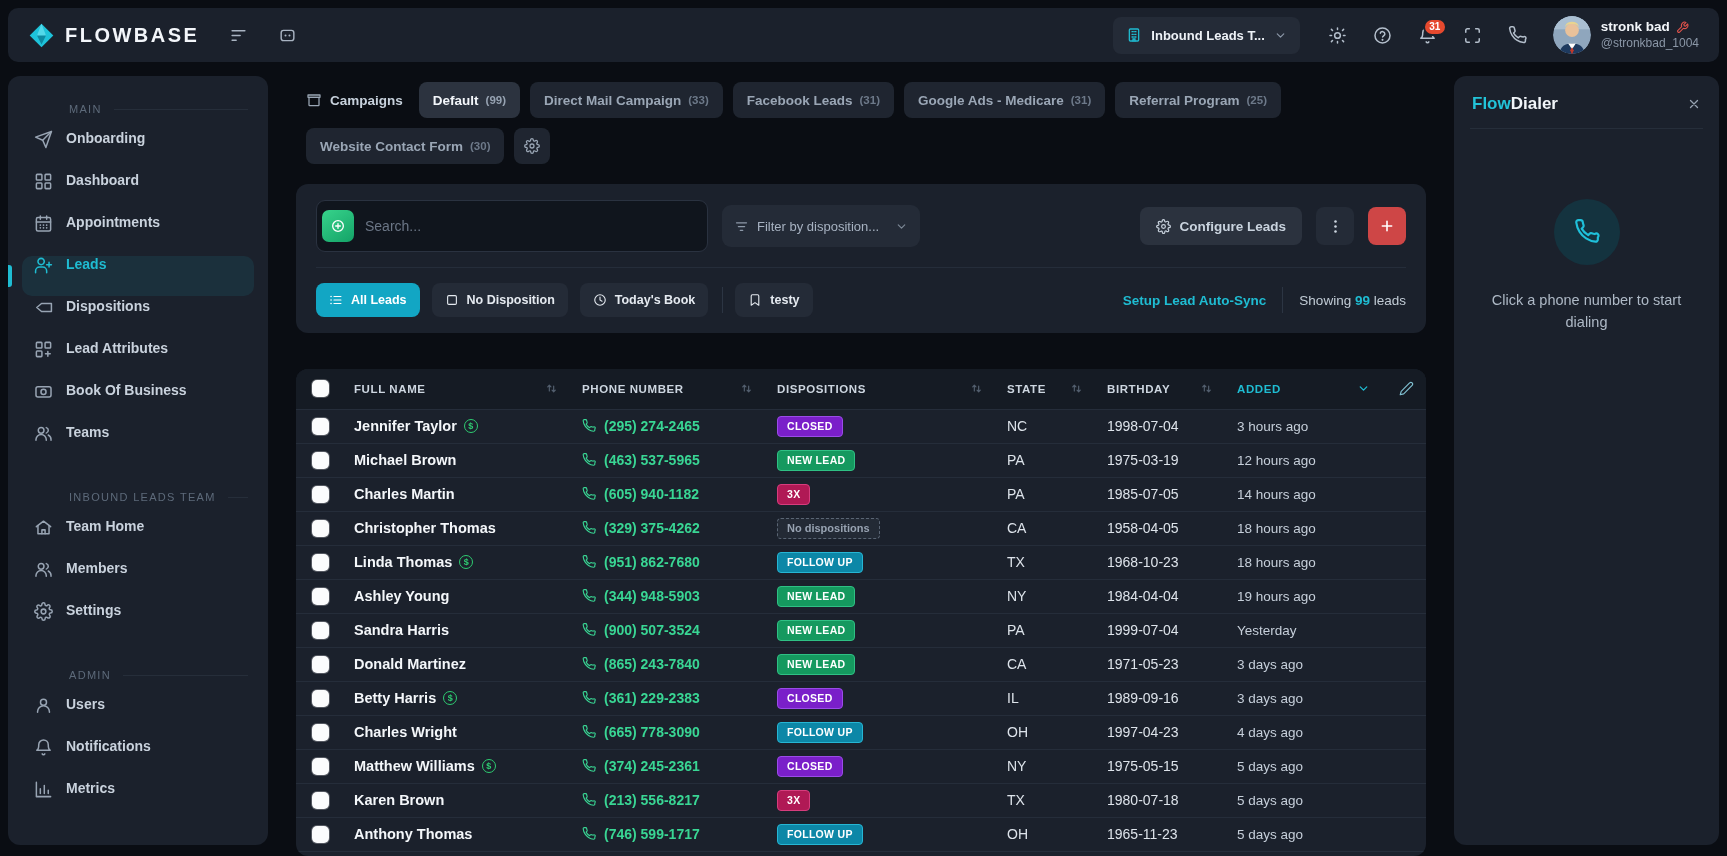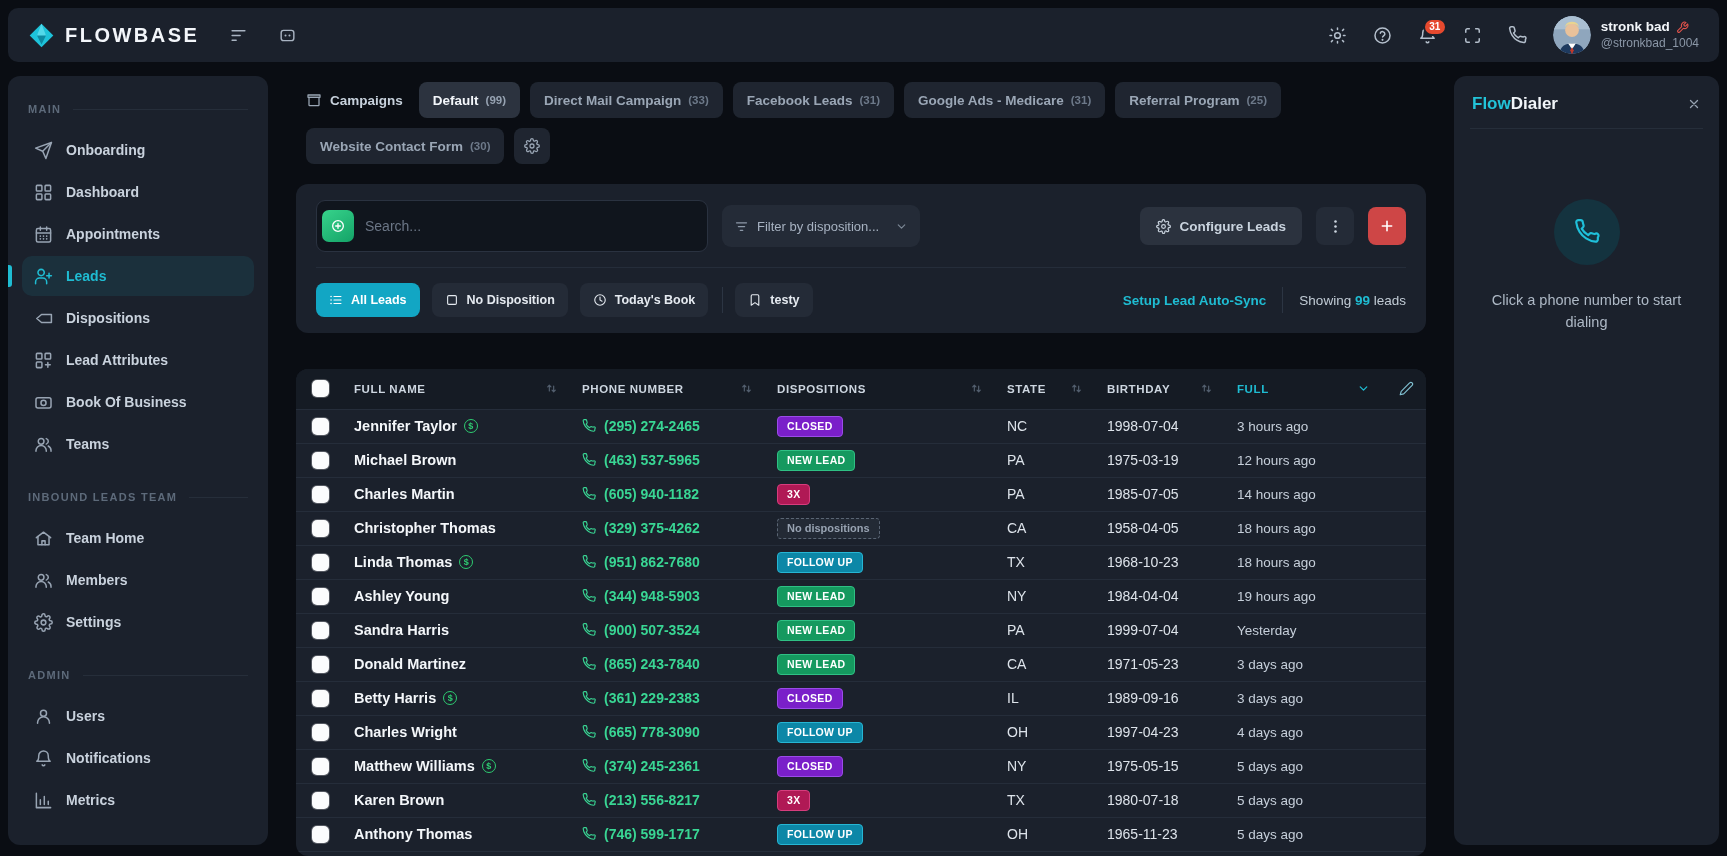--- a/index.html
+++ b/index.html
@@ -51,24 +51,24 @@
 
   
   .layout{display:flex;margin:14px 8px 0 8px;gap:28px;height:780px;}
 
   
   .sidebar{
     width:260px;flex:none;background:var(--panel);border-radius:12px;
     padding:24px 14px;height:769px;overflow:hidden;
   }
   .sec-head{display:flex;align-items:center;gap:12px;margin:0 6px 12px 6px;height:18px;}
-  .sec-title{font-size:11px;font-weight:700;letter-spacing:1.3px;color:var(--faint);white-space:nowrap;}
+  .sec-title{font-size:11px;font-weight:400;letter-spacing:1.3px;color:var(--faint);white-space:nowrap;margin-left:41px;}
   .sec-line{flex:1;height:1px;background:#262e3a;}
   .side-item{
-    position:relative;display:flex;align-items:center;gap:13px;height:40px;
+    position:relative;display:flex;align-items:flex-start;gap:13px;height:40px;
     margin-bottom:2px;padding:0 12px;border-radius:10px;cursor:pointer;color:#c9d2dd;
   }
   .side-item .s-ic{color:#98a4b3;}
   .side-item .s-ic svg{width:19px;height:19px;}
   .side-item .s-label{font-size:14px;font-weight:600;}
   .side-item.active{background:rgba(31,188,210,.10);color:var(--accent);}
   .side-item.active .s-ic{color:var(--accent);}
   .side-item.active .s-label{font-weight:700;}
   .active-bar{
     position:absolute;left:-14px;top:9px;width:3.5px;height:22px;
@@ -236,20 +236,35 @@
       </svg>
     </span>
   <span class="tb-icon">
       <svg viewBox="0 0 24 24" fill="none" stroke="currentColor" stroke-width="1.8" stroke-linecap="round">
         <rect x="4" y="5.5" width="16" height="13" rx="3"></rect>
         <path d="M9.5 12h.01M14.5 12h.01" stroke-width="2.6"></path>
       </svg>
     </span>
 
   <div class="tb-right">
+    <div class="team-pill">
+      <span class="b-ic">
+          <svg viewBox="0 0 24 24" fill="none" stroke="currentColor" stroke-width="1.9" stroke-linecap="round">
+            <rect x="5" y="3" width="14" height="18" rx="1.5"></rect>
+            <path d="M9 7h2M13 7h2M9 11h2M13 11h2M9 15h2M13 15h2"></path>
+            <path d="M10.5 21v-3h3v3"></path>
+          </svg>
+        </span>
+      <span class="t-label">Inbound Leads T...</span>
+      <span class="chev">
+          <svg viewBox="0 0 24 24" fill="none" stroke="currentColor" stroke-width="2.2" stroke-linecap="round" stroke-linejoin="round">
+            <path d="m6 9 6 6 6-6"></path>
+          </svg>
+        </span>
+    </div>
     <span class="hbtn"><span><svg viewBox="0 0 24 24" fill="none" stroke="currentColor" stroke-width="1.9" stroke-linecap="round">
             <circle cx="12" cy="12" r="3.6"></circle>
             <path d="M12 2.5v2M12 19.5v2M4.3 4.3l1.4 1.4M18.3 18.3l1.4 1.4M2.5 12h2M19.5 12h2M4.3 19.7l1.4-1.4M18.3 5.7l1.4-1.4"></path>
           </svg></span></span>
     <span class="hbtn"><span><svg viewBox="0 0 24 24" fill="none" stroke="currentColor" stroke-width="1.9" stroke-linecap="round">
             <circle cx="12" cy="12" r="9.5"></circle>
             <path d="M9.2 9a3 3 0 0 1 5.8 1c0 2-2.9 2.6-2.9 4"></path>
             <path d="M12 17.5h.01" stroke-width="2.6"></path>
           </svg></span></span>
     <span class="hbtn">
@@ -647,21 +662,21 @@
     <span class="sort-ic">
                     <svg viewBox="0 0 24 24" fill="none" stroke="currentColor" stroke-width="1.9" stroke-linecap="round" stroke-linejoin="round">
                       <path d="M8 16.5v-10M5 9l3-3 3 3" stroke-width="2.2"></path>
                       <path d="M16 7.5v10M13 15l3 3 3-3" stroke-width="2.2"></path>
                     </svg>
                   </span>
                 </div>
               </th>
               <th class="added-col">
     <div class="th-inner">
-                  <span class="col-label">FULL</span>
+                  <span class="col-label">ADDED</span>
     <span class="sort-ic">
                     <svg viewBox="0 0 24 24" fill="none" stroke="currentColor" stroke-width="1.9" stroke-linecap="round" stroke-linejoin="round">
                       <path d="m6 9 6 6 6-6" stroke-width="2.4"></path>
                     </svg>
                   </span>
                 </div>
               </th>
               <th class="pencil-col"><span><svg viewBox="0 0 24 24" fill="none" stroke="currentColor" stroke-width="1.9" stroke-linecap="round" stroke-linejoin="round">
                     <path d="M17 3a2.83 2.83 0 1 1 4 4L7.5 20.5 2 22l1.5-5.5Z"></path>
                   </svg></span></th>

